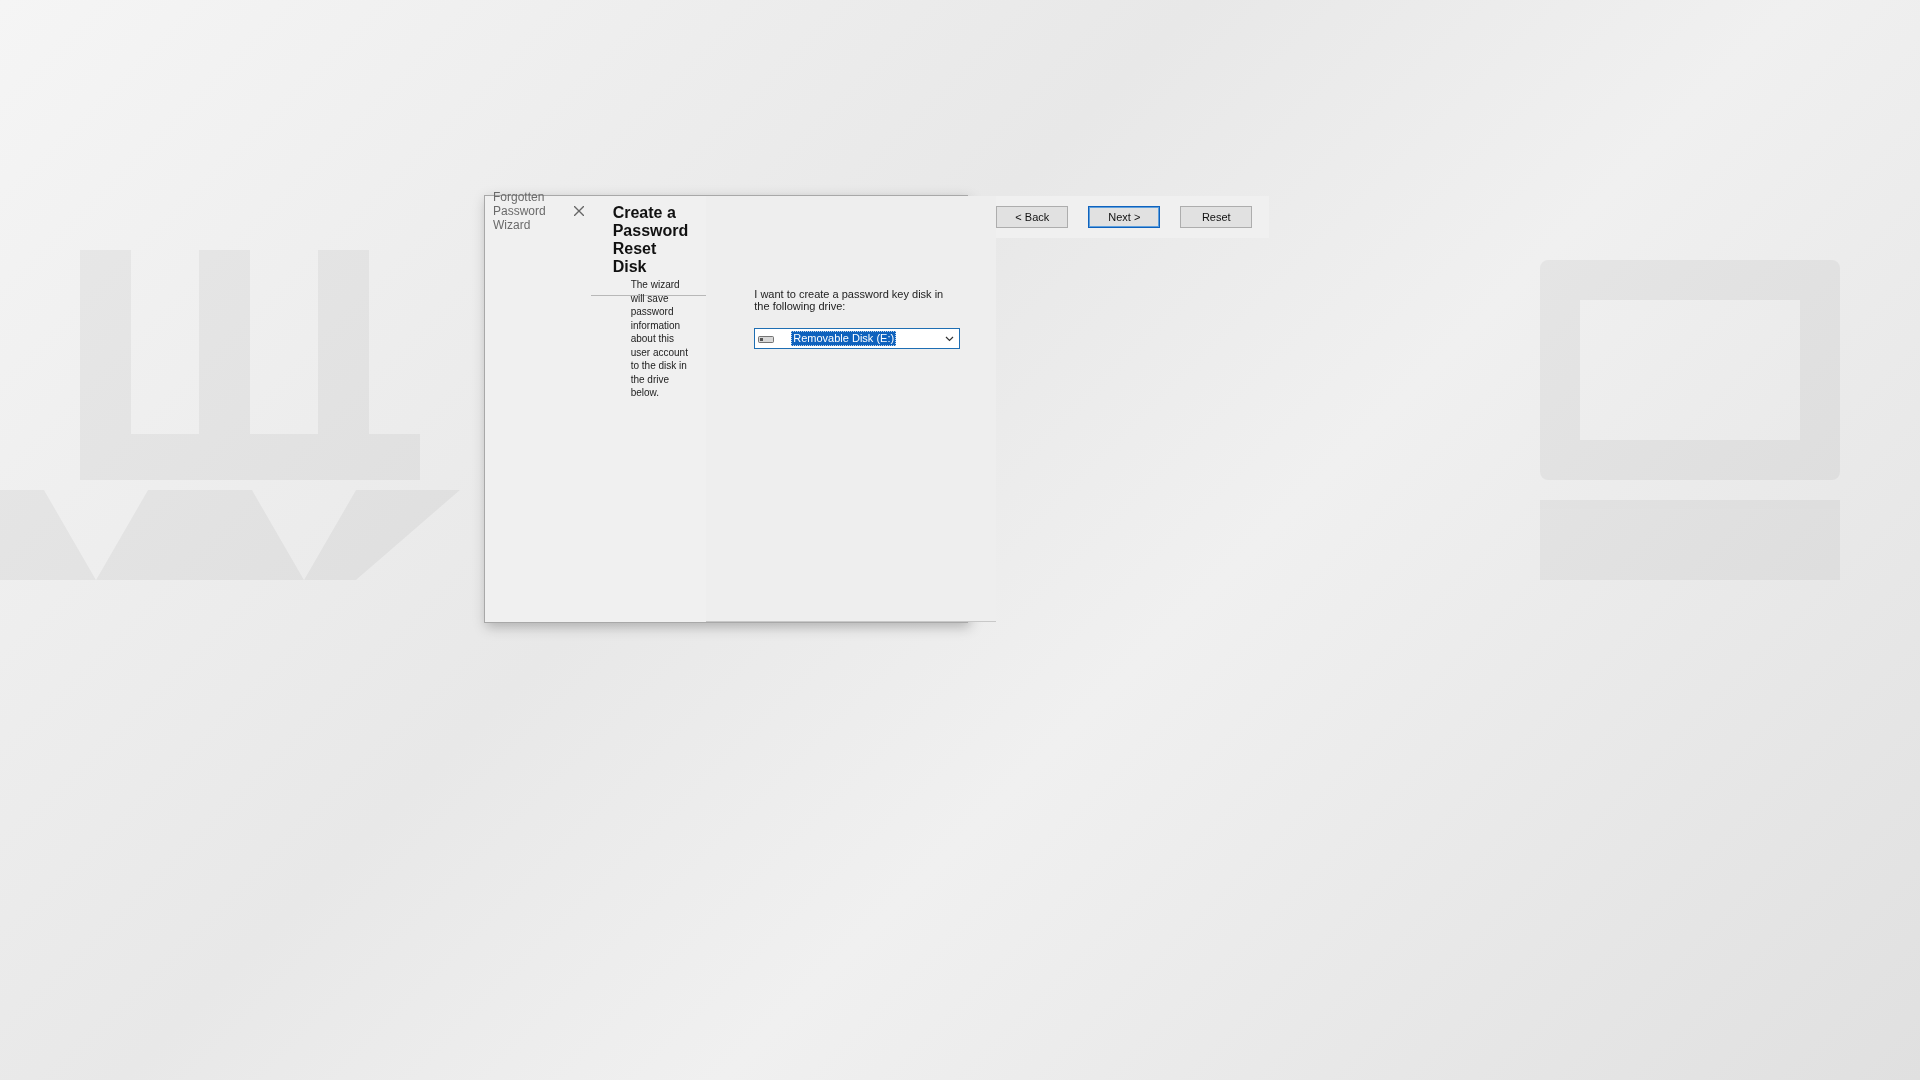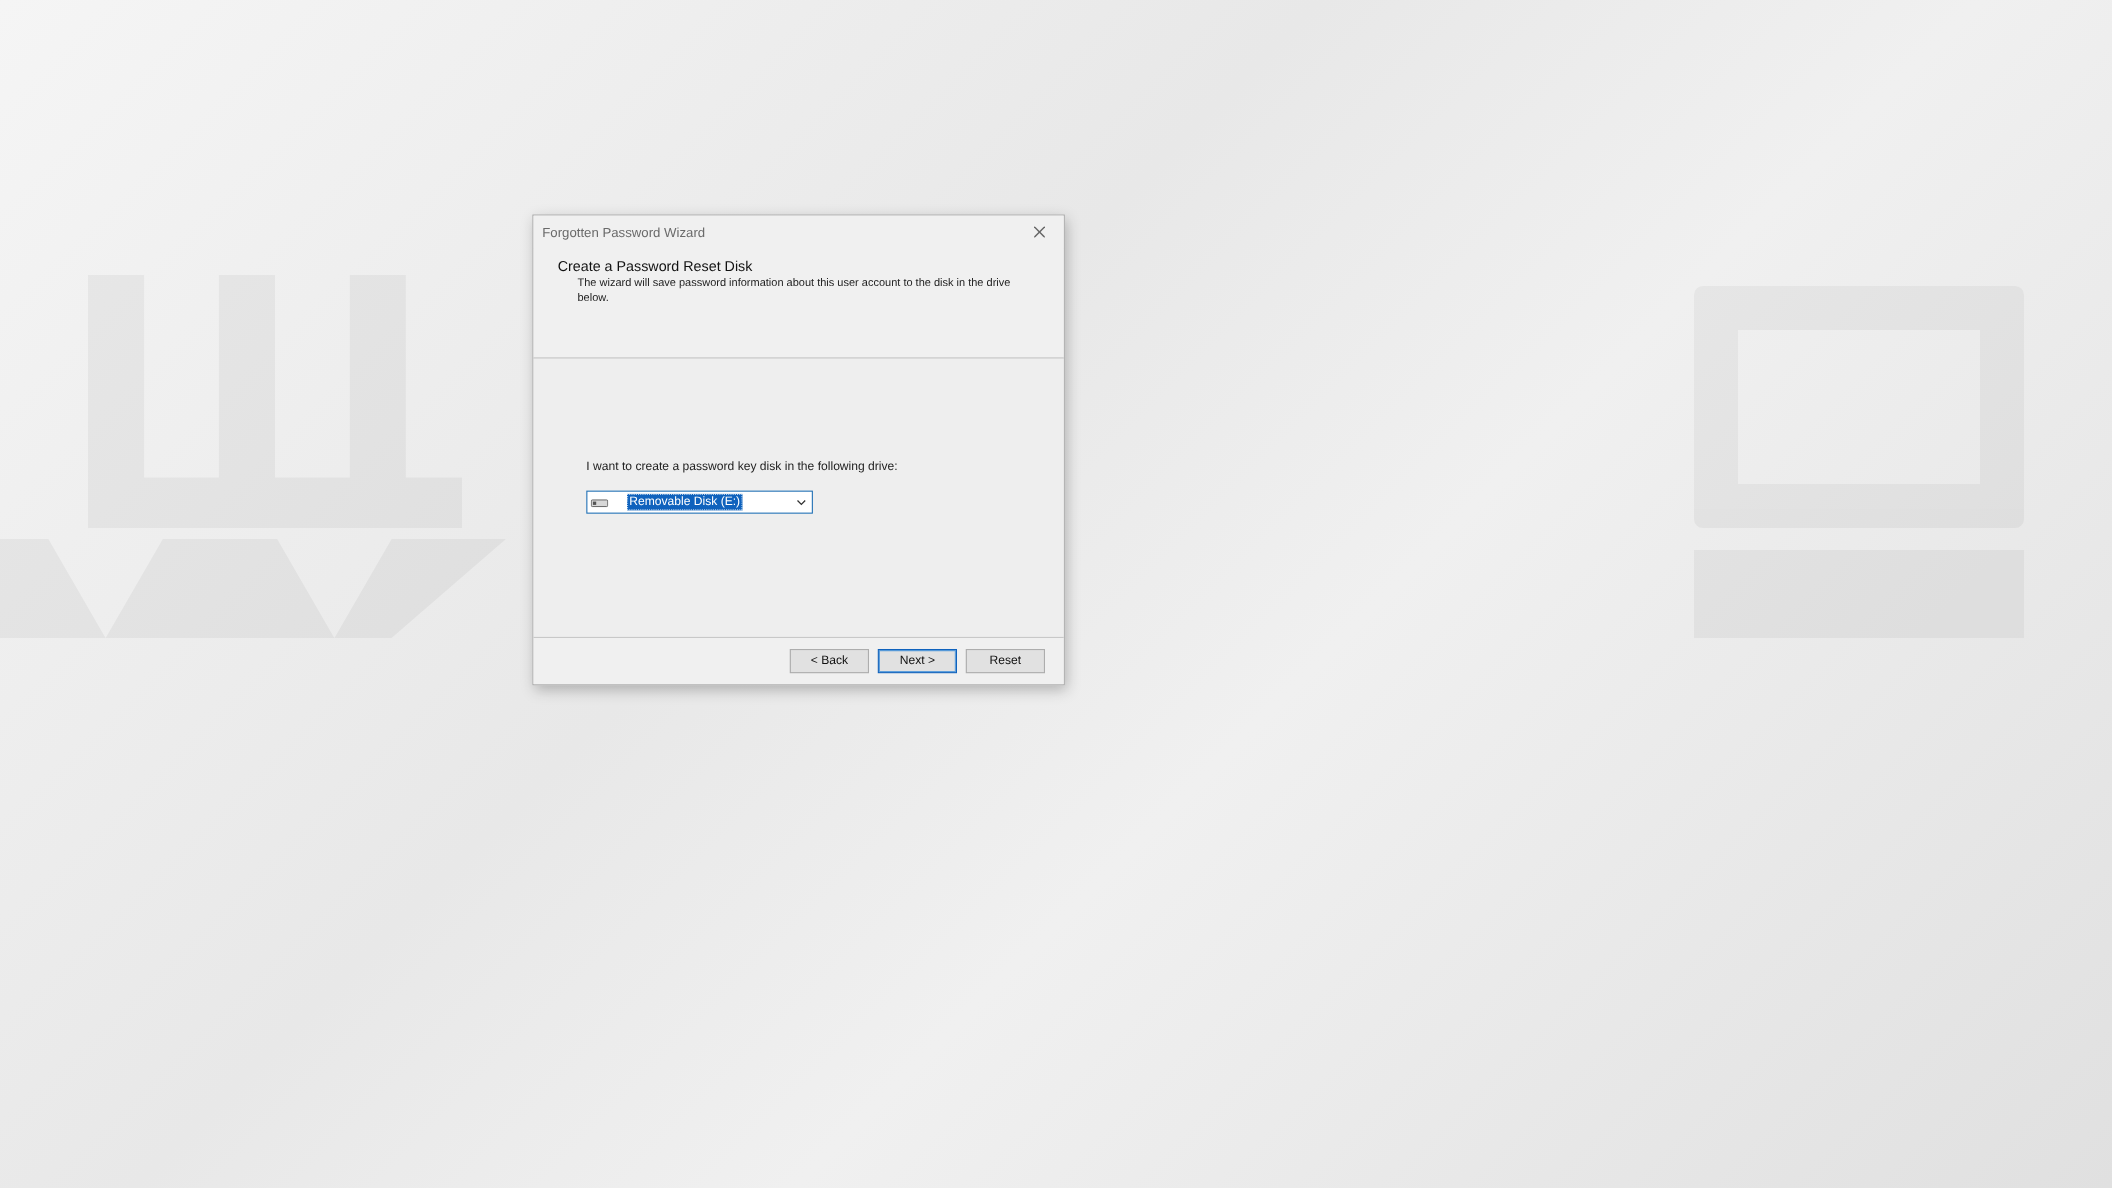--- a/index.html
+++ b/index.html
@@ -20,21 +20,21 @@
   .bg-watermark .shape3 { position:absolute; top:260px; right:80px; width:300px; height:220px; border:40px solid #000; border-radius:8px; }
   .bg-watermark .shape4 { position:absolute; top:500px; right:80px; width:300px; height:80px; background:#000; }
   
   .dialog {
     position: absolute;
     left: 484px; top: 195px;
     width: 484px; height: 428px;
     background: #f0f0f0;
     border: 1px solid #a8a8a8;
     box-shadow: 2px 4px 12px rgba(0,0,0,0.25);
-    display: flex; flex-direction: column;
+    display: flex; flex-direction: row;
     filter: grayscale(6%);
   }
   .titlebar {
     height: 30px;
     background: #f0f0f0;
     display: flex; align-items: center;
     padding-left: 8px;
     color: #6a6a6a;
     font-size: 12px;
   }
@@ -44,21 +44,21 @@
     display:flex; align-items:center; justify-content:center;
     color:#555; font-size:13px;
   }
   .close-btn svg { width:10px; height:10px; stroke:#666; stroke-width:1.3; }
   .header-area {
     padding: 8px 18px 14px 22px;
     background: #f0f0f0;
     border-bottom: 1px solid #b8b8b8;
     height: 100px;
   }
-  .header-title { font-weight: normal; font-size: 13px; color:#111; }
+  .header-title { font-weight: bold; font-size: 16px; color:#111; }
   .header-sub {
     font-size: 10px; color:#222;
     margin-left: 18px; margin-top: 2px;
     line-height: 1.35;
     max-width: 400px;
   }
   .body-area {
     flex: 1;
     background: #eeeeee;
     padding: 92px 36px 16px 48px;
@@ -87,21 +87,21 @@
     line-height: 13px;
   }
   .combo .chev {
     position:absolute; right:4px; top:4px;
     width:11px; height:11px;
   }
   .combo .chev svg { width:11px; height:11px; stroke:#333; fill:none; stroke-width:1.2;}
   .footer {
     height: 42px;
     display:flex; align-items:center; justify-content:flex-end;
-    gap: 8px;
+    gap: 20px;
     padding-right: 17px;
     background:#f0f0f0;
   }
   .btn {
     width: 72px; height: 22px;
     font-size: 11px;
     background: #e1e1e1;
     border: 1px solid #adadad;
     display:flex; align-items:center; justify-content:center;
     color:#111;

